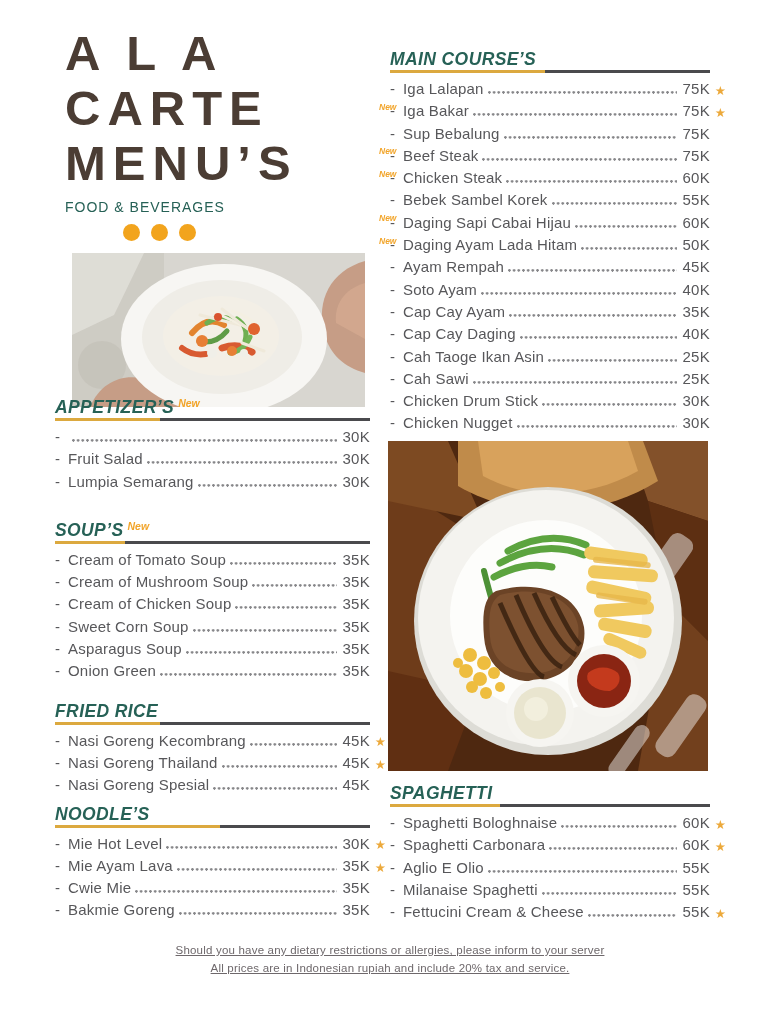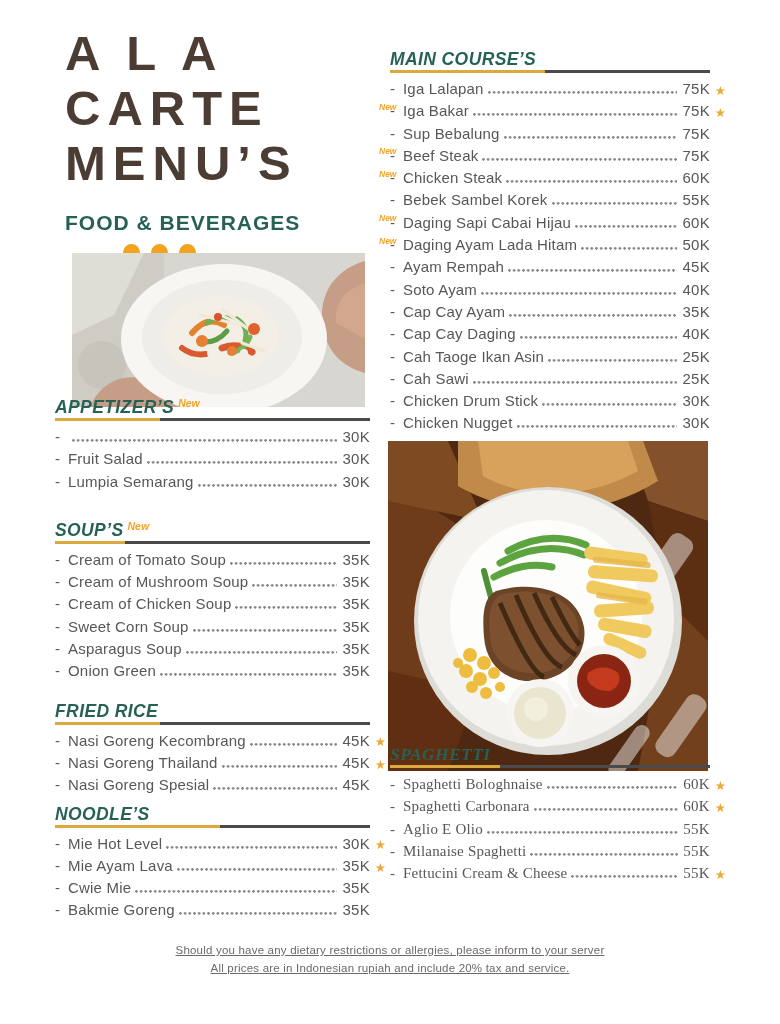--- a/index.html
+++ b/index.html
@@ -8,34 +8,34 @@
     --footer-gray:#6E686B; --star-gold:#ECA93B; --new-orange:#F2A52B;
   }
   *{box-sizing:border-box;margin:0;padding:0;}
   html,body{background:#ffffff;}
   body{width:780px;height:1024px;font-family:"Liberation Sans",sans-serif;position:relative;overflow:hidden;}
   .page{position:absolute;inset:0;background:#ffffff;}
 
   
   .brand{position:absolute;left:65px;top:26px;}
   .brand .t{font-size:49px;font-weight:bold;color:var(--title-brown);line-height:55px;letter-spacing:7px;}
-  .brand .subtitle{margin-top:20px;font-size:21px;font-weight:bold;color:var(--teal);letter-spacing:1px;}
+  .brand .subtitle{margin-top:8px;font-size:14px;font-weight:normal;color:var(--teal);letter-spacing:1px;}
   .dots{margin-top:9px;margin-left:58px;display:flex;gap:11px;}
   .dot{width:17px;height:17px;border-radius:50%;background:var(--accent-orange);}
 
   
   .photo{position:absolute;overflow:hidden;}
   .photo svg{display:block;width:100%;height:100%;}
   #salad-photo{left:72px;top:253px;width:293px;height:154px;}
   #steak-photo{left:388px;top:441px;width:320px;height:330px;}
 
   
   #col-left{position:absolute;left:55px;top:394px;width:315px;}
   #main-wrap{position:absolute;left:390px;top:48px;width:320px;}
-  #spaghetti-wrap{position:absolute;left:390px;top:743px;width:320px;font-family:Liberation Serif, serif;}
+  #spaghetti-wrap{position:absolute;left:390px;top:782px;width:320px;}
   #col-left .menu-section + .menu-section{margin-top:24px;}
   #col-left .menu-section[data-section-id="fried-rice"]{margin-top:17px;}
   #col-left .menu-section[data-section-id="noodles"]{margin-top:6px;}
 
   .sec-head{line-height:18px;white-space:nowrap;}
   .sec-title{font-style:italic;font-weight:bold;font-size:17.5px;color:var(--teal);letter-spacing:.4px;}
   .sec-new{font-style:italic;font-weight:bold;font-size:10.5px;color:var(--new-orange);margin-left:4px;vertical-align:6px;}
   .sec-rule{height:3px;background:var(--rule-dark);position:relative;margin-top:2px;}
   .rule-gold{position:absolute;left:0;top:0;height:3px;background:var(--rule-gold);}
 

